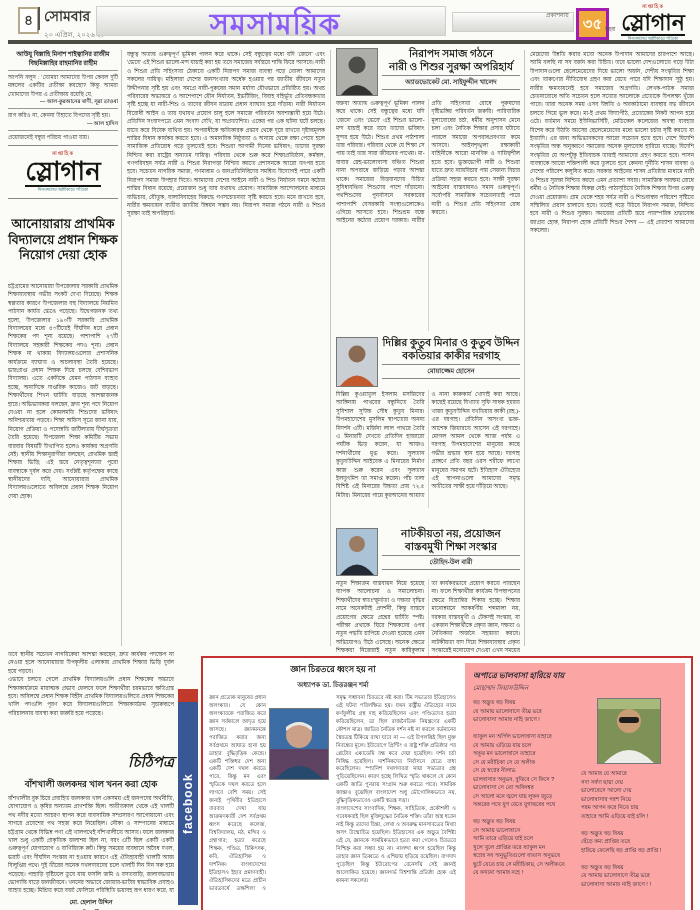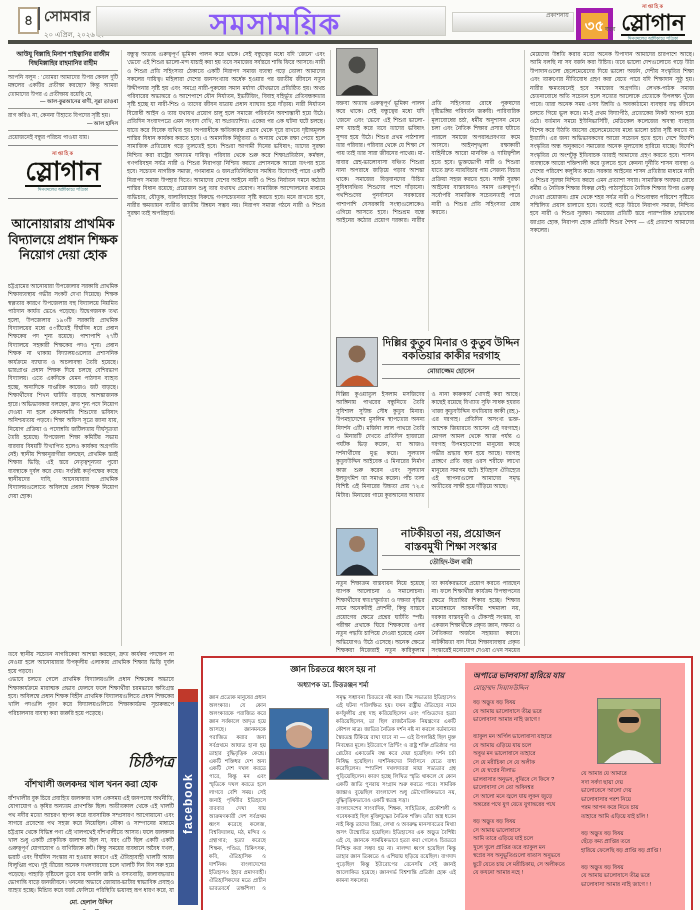--- a/index.html
+++ b/index.html
@@ -9,21 +9,21 @@
   .hairline{border:0;border-top:1px solid #9a9a94;margin:2px 0;}
   
   .pagebox{position:absolute;left:18px;top:7px;width:17px;height:23px;border:2px solid #b9a88c;color:#3a3a34;font-weight:bold;font-size:14px;text-align:center;line-height:23px;background:#fff;}
   .pbar{position:absolute;left:38px;top:7px;width:2px;height:23px;background:#555;}
   .dayline{position:absolute;left:44px;top:5px;color:#3a3a34;}
   .dayline .d1{font-weight:bold;font-size:14px;}
   .dayline .d2{font-size:7px;color:#6a6a60;}
   .band{position:absolute;background:linear-gradient(#fcfcfc,#d9d9d4);border:1px solid #cfcfc8;}
   .secTitle{position:absolute;left:110px;top:1px;width:330px;text-align:center;font-weight:bold;font-size:29px;color:#8b5cf6;letter-spacing:1px;}
   .pubsmall{position:absolute;font-size:6px;color:#55554e;}
-  .yearsbox{position:absolute;left:576px;top:8px;width:27px;height:26px;background:#f2a93b;color:#fff;font-weight:bold;font-size:15px;text-align:center;line-height:26px;border:5px solid #a21caf;}
+  .yearsbox{position:absolute;left:576px;top:8px;width:27px;height:26px;background:#f2a93b;color:#fff;font-weight:bold;font-size:15px;text-align:center;line-height:26px;border:3px solid #a21caf;}
   .yearslbl{position:absolute;left:605px;top:24px;font-size:6px;color:#55554e;}
   .logoWrap{text-align:center;}
   .logoTop{font-size:5px;color:#c0392b;font-weight:bold;letter-spacing:1px;}
   .logoMain{font-weight:bold;color:#15150f;border-bottom:2px solid #15150f;display:inline-block;line-height:1.05;}
   .logoTag{font-size:4.5px;color:#2b6f72;}
   .mastRule{position:absolute;left:8px;width:684px;top:40px;height:4px;background:#4b4d45;}
   
   .vline-l{border-left:1px solid #c6c6bf;}
   .vline-r{border-right:1px solid #c6c6bf;}
   
@@ -110,20 +110,25 @@
   <div style="position:absolute;left:336px;top:48px;width:184px;">
 
     <div class="artHead">
       <div class="photo" style="width:40px;height:46px;">
         <svg width="40" height="46" viewBox="0 0 40 46">
             <rect width="40" height="46" fill="#b9b9b4"></rect>
             <rect width="40" height="46" fill="#8e8e89" opacity="0.25"></rect>
             <circle cx="20" cy="16" r="8.5" fill="#4c4c48"></circle>
             <path d="M4 46 Q20 26 36 46 Z" fill="#323230"></path>
           </svg>
+      </div>
+      <div class="ah-right">
+        <div class="ah-title serif" style="white-space:pre-line;">নিরাপদ সমাজ গঠনে
+নারী ও শিশুর সুরক্ষা অপরিহার্য</div>
+        <div class="ah-by">অ্যাডভোকেট মো. সাইফুদ্দীন খালেদ</div>
       </div>
     </div>
     <div class="bt twocol" style="height:232px;">বক্তব্য অত্যন্ত গুরুত্বপূর্ণ ভূমিকা পালন করে থাকে। সেই বন্ধুত্বের মধ্যে যদি 'জেনে' এবং 'ভেবে' এই শিশুর ভালো-মন্দ যাচাই করে তবে তাদের ভবিষ্যৎ সুন্দর হয়ে উঠে। শিশুর প্রথম পাঠশালা তার পরিবার। পরিবার থেকে যে শিক্ষা সে পায় তাই তার সারা জীবনের পাথেয়। মা-বাবার স্নেহ-ভালোবাসা বঞ্চিত শিশুরা নানা অপরাধে জড়িয়ে পড়ার আশঙ্কা থাকে। সমাজের বিত্তবানদের উচিত সুবিধাবঞ্চিত শিশুদের পাশে দাঁড়ানো। পথশিশুদের পুনর্বাসনে সরকারের পাশাপাশি বেসরকারি সংস্থাগুলোকেও এগিয়ে আসতে হবে। শিশুশ্রম বন্ধে আইনের কঠোর প্রয়োগ দরকার। নারীর প্রতি সহিংসতা রোধে পুরুষদের দৃষ্টিভঙ্গির পরিবর্তন জরুরি। পারিবারিক মূল্যবোধের চর্চা, ধর্মীয় অনুশাসন মেনে চলা এবং নৈতিক শিক্ষার প্রসার ঘটাতে পারলে সমাজে অপরাধপ্রবণতা কমে আসবে। আইনশৃঙ্খলা রক্ষাকারী বাহিনীকে আরো মানবিক ও দায়িত্বশীল হতে হবে। ভুক্তভোগী নারী ও শিশুরা যাতে দ্রুত ন্যায়বিচার পায় সেজন্য বিচার প্রক্রিয়া সহজ করতে হবে। সাক্ষী সুরক্ষা আইনের বাস্তবায়নও সমান গুরুত্বপূর্ণ। সর্বোপরি সামাজিক সচেতনতাই পারে নারী ও শিশুর প্রতি সহিংসতা রোধ করতে।</div>
 
     <div class="artHead" style="margin-top:6px;">
       <div class="photo" style="width:40px;height:48px;">
         <svg width="40" height="48" viewBox="0 0 40 48">
             <rect width="40" height="48" fill="#c9cfd4"></rect>
             <circle cx="20" cy="16" r="8.5" fill="#8a6a52"></circle>
             <path d="M3 48 Q20 27 37 48 Z" fill="#c25a2e"></path>

